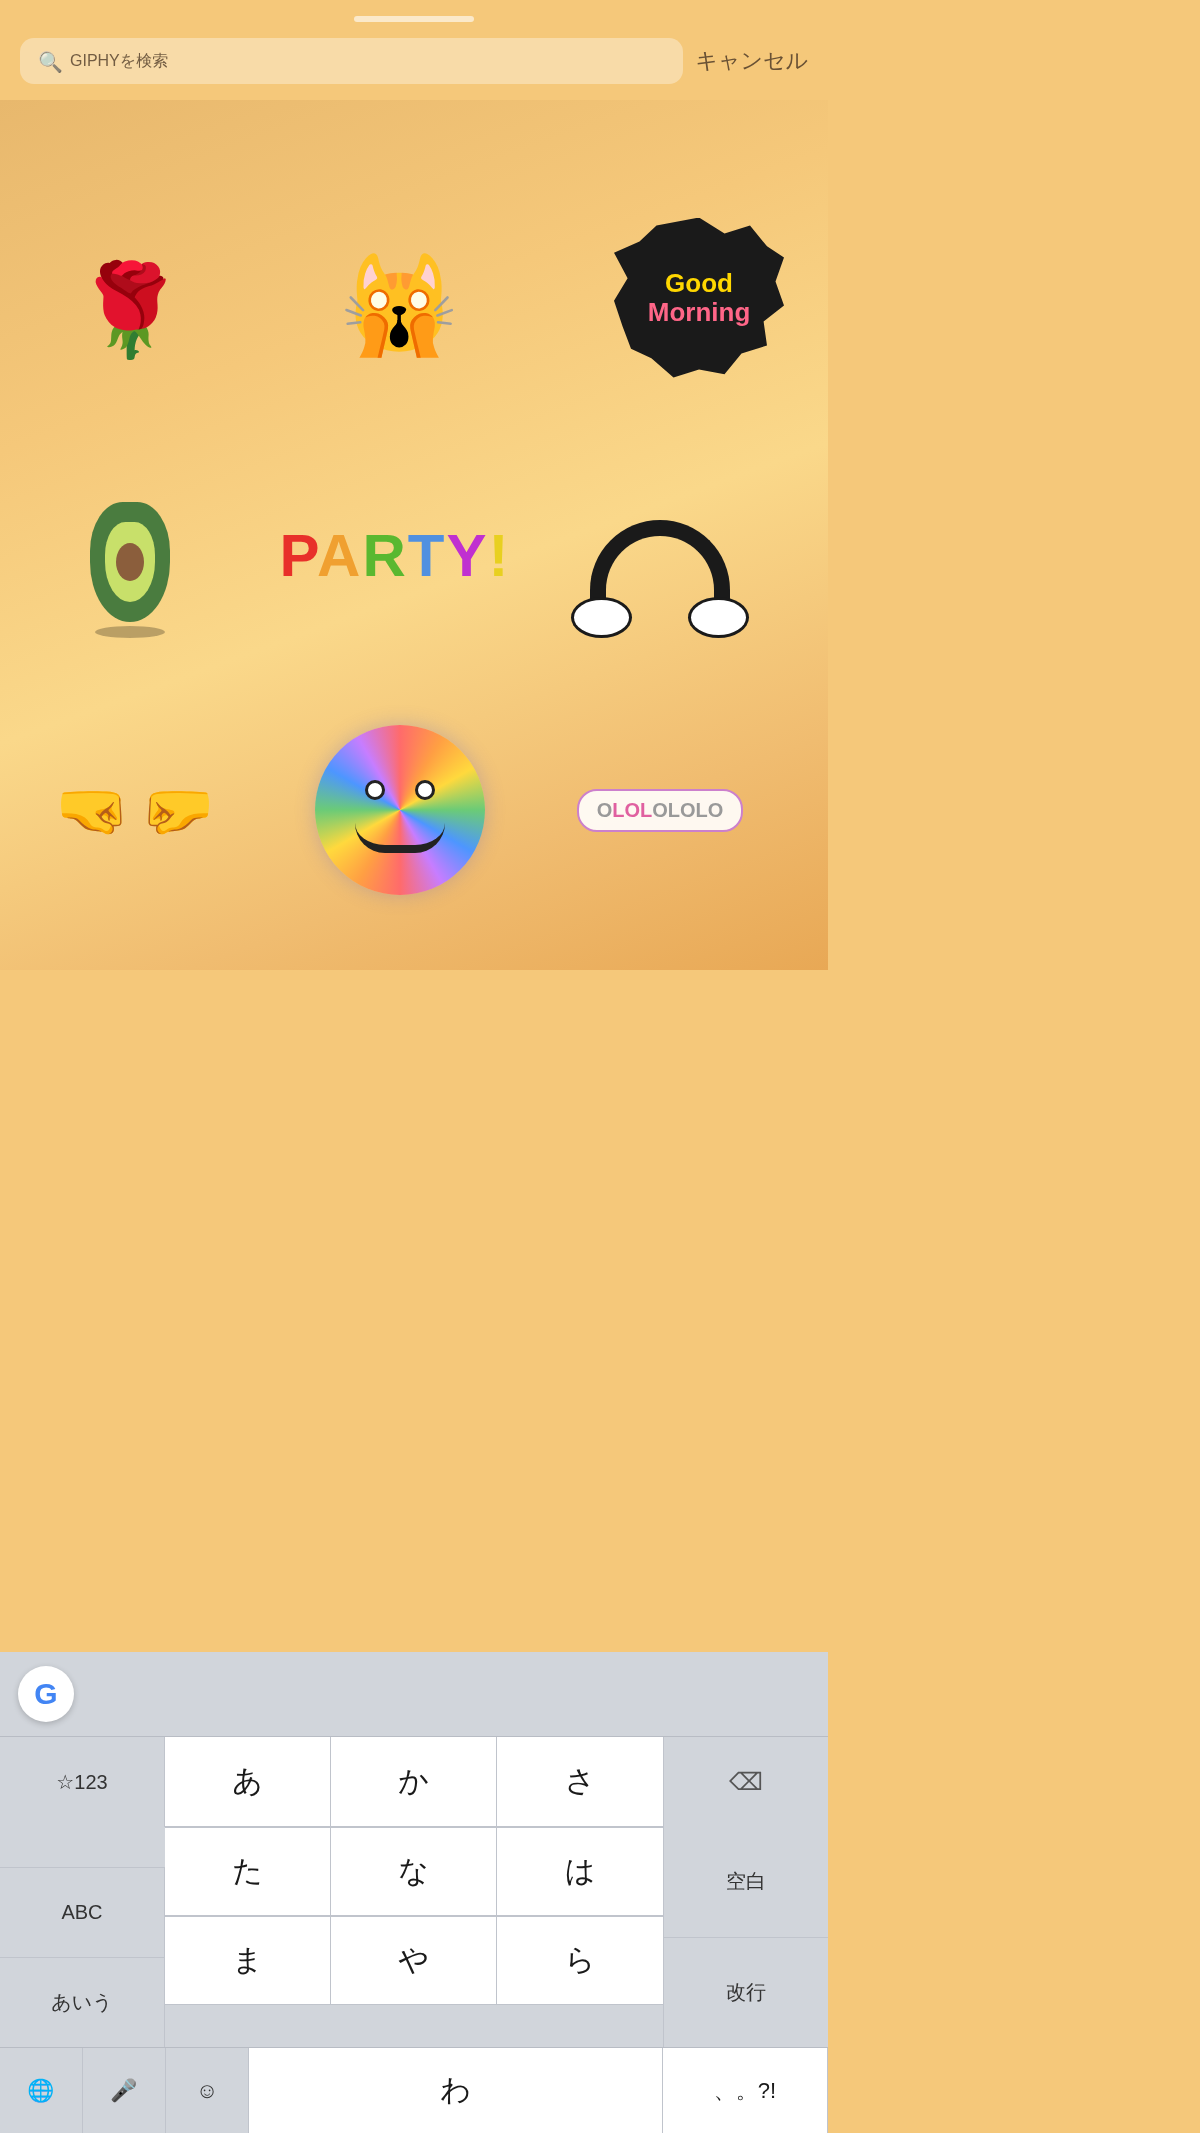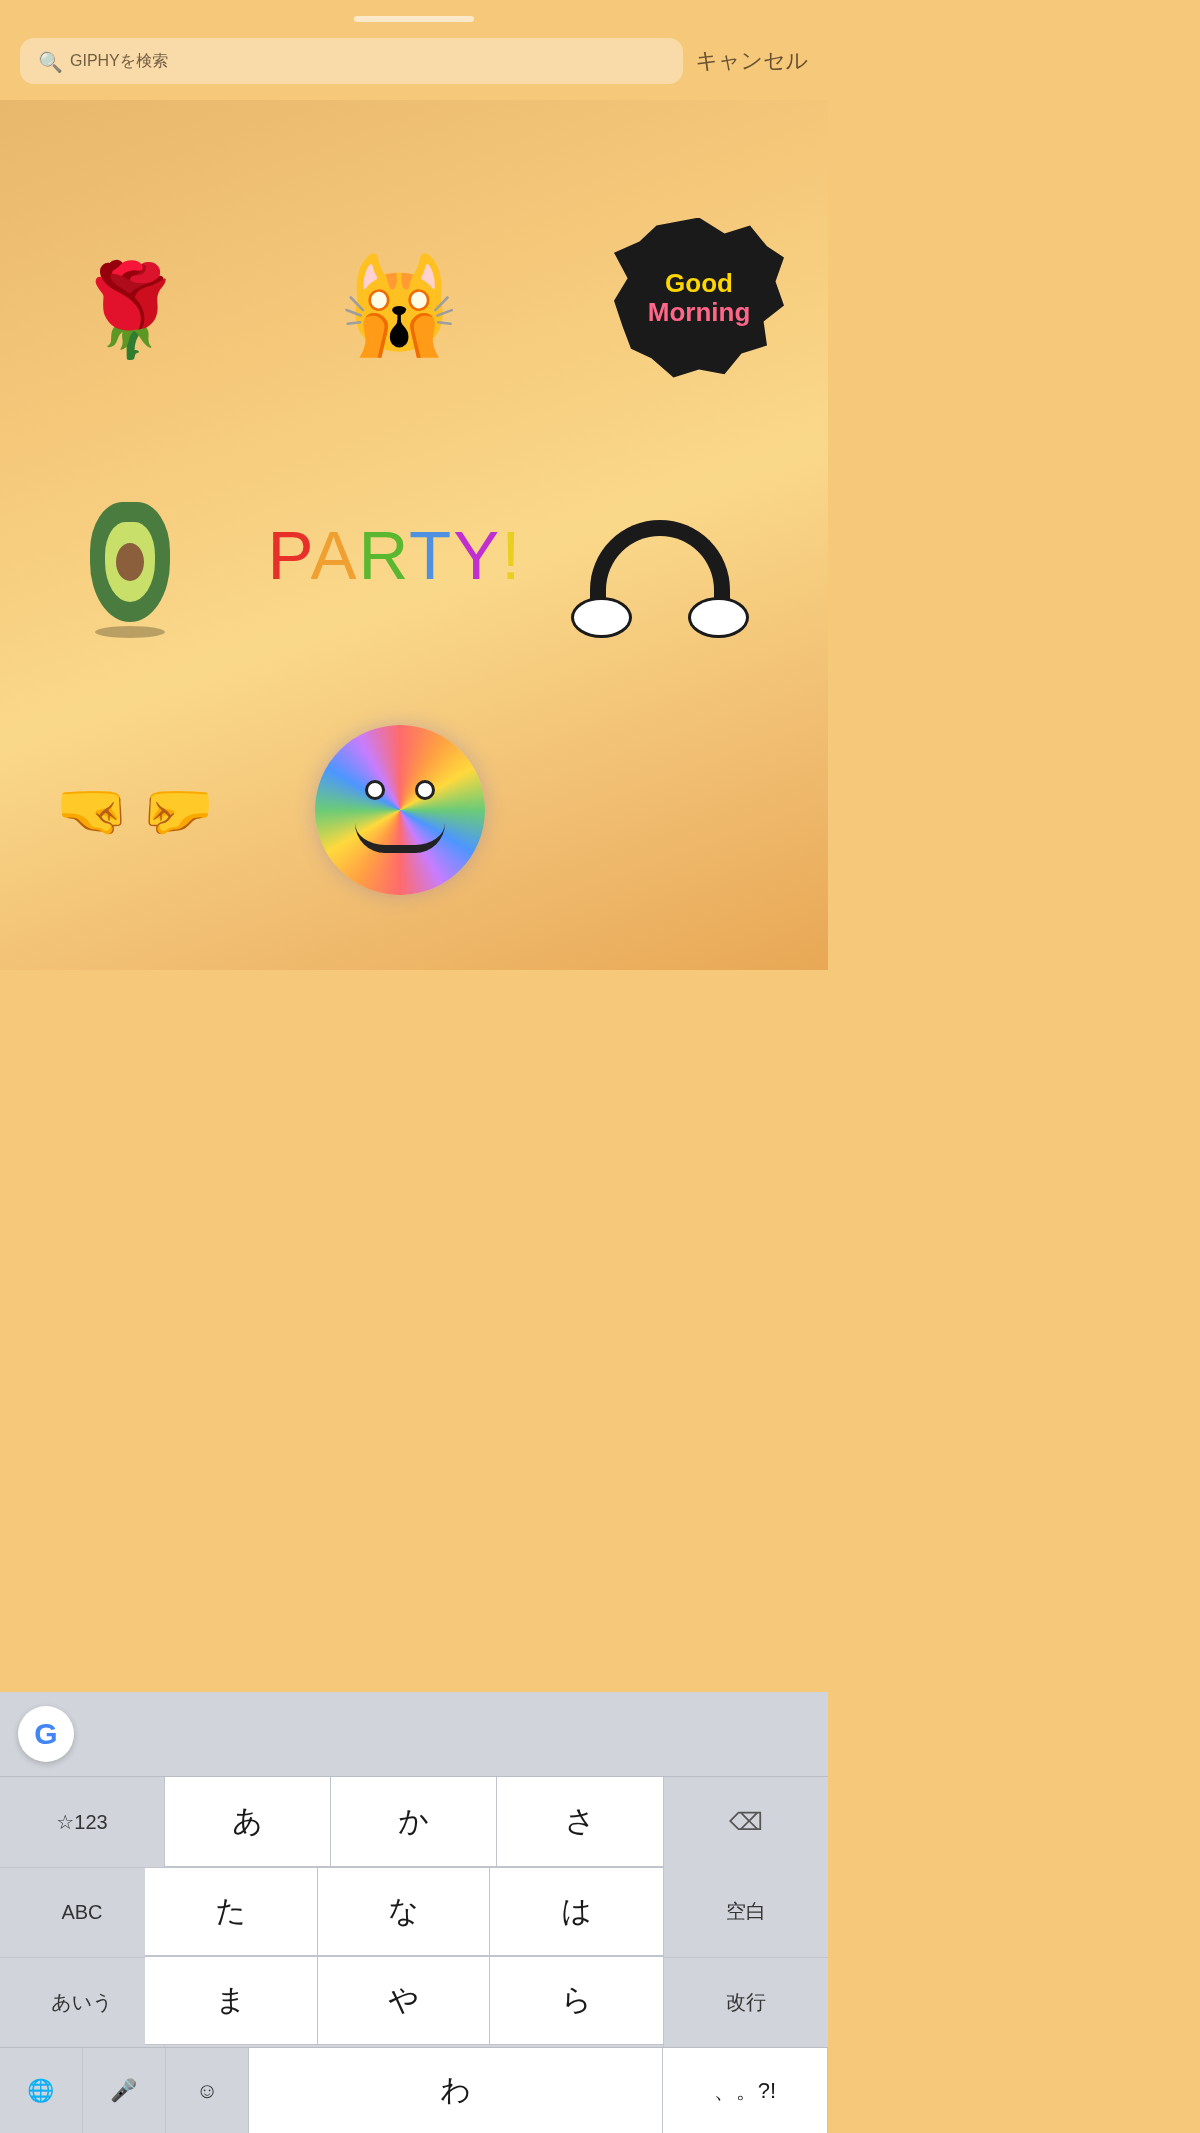--- a/index.html
+++ b/index.html
@@ -144,22 +144,22 @@
 
     .sticker-lol {
       left: 560px;
       top: 660px;
       width: 200px;
       height: 100px;
     }
 
     
     .party-text {
-      font-size: 69px;
-      font-weight: 400;
+      font-size: 60px;
+      font-weight: 700;
       letter-spacing: 2px;
     }
 
     .party-p { color: #e8302a; }
     .party-a { color: #f0a030; }
     .party-r { color: #5ab830; }
     .party-t { color: #5090e0; }
     .party-y { color: #c030d0; }
     .party-ex { color: #e8d020; }
 
@@ -565,20 +565,25 @@
   <div class="sticker sticker-disco">
     <div class="disco-circle">
       <div class="disco-eyes">
         <div class="disco-eye"></div>
         <div class="disco-eye"></div>
       </div>
       <div class="disco-mouth"></div>
     </div>
   </div>
 
+  <div class="sticker sticker-lol">
+    <div class="lol-bubble">
+      <span class="lol-gray">O</span><span class="lol-pink">LOL</span><span class="lol-gray">OLOLO</span>
+    </div>
+  </div>
 
 </div>
 
 <div class="keyboard-container">
 
   <div class="google-bar">
     <div class="google-logo">
       <span style="color:#4285f4;font-size:30px;font-weight:bold;">G</span>
     </div>
   </div>
@@ -592,21 +597,21 @@
         <div class="mid-key">か</div>
         <div class="mid-key">さ</div>
       </div>
       <div class="kb-right-col">
         <span class="backspace-icon">⌫</span>
       </div>
     </div>
 
     <div style="display:flex;">
 
-      <div style="display:flex;flex-direction:column;width:145px;border-right:1px solid #c0c4cc;">
+      <div style="display:flex;flex-direction:column;width:165px;border-right:1px solid #c0c4cc;margin-top:40px;">
         <div class="kb-left-col" style="border-top:1px solid #c0c4cc;">ABC</div>
         <div class="kb-left-col" style="border-top:1px solid #c0c4cc;">あいう</div>
       </div>
 
       <div style="flex:1;">
 
         <div style="display:grid;grid-template-columns:1fr 1fr 1fr;border-top:1px solid #c0c4cc;">
           <div class="mid-key">た</div>
           <div class="mid-key">な</div>
           <div class="mid-key" style="border-right:none;">は</div>

